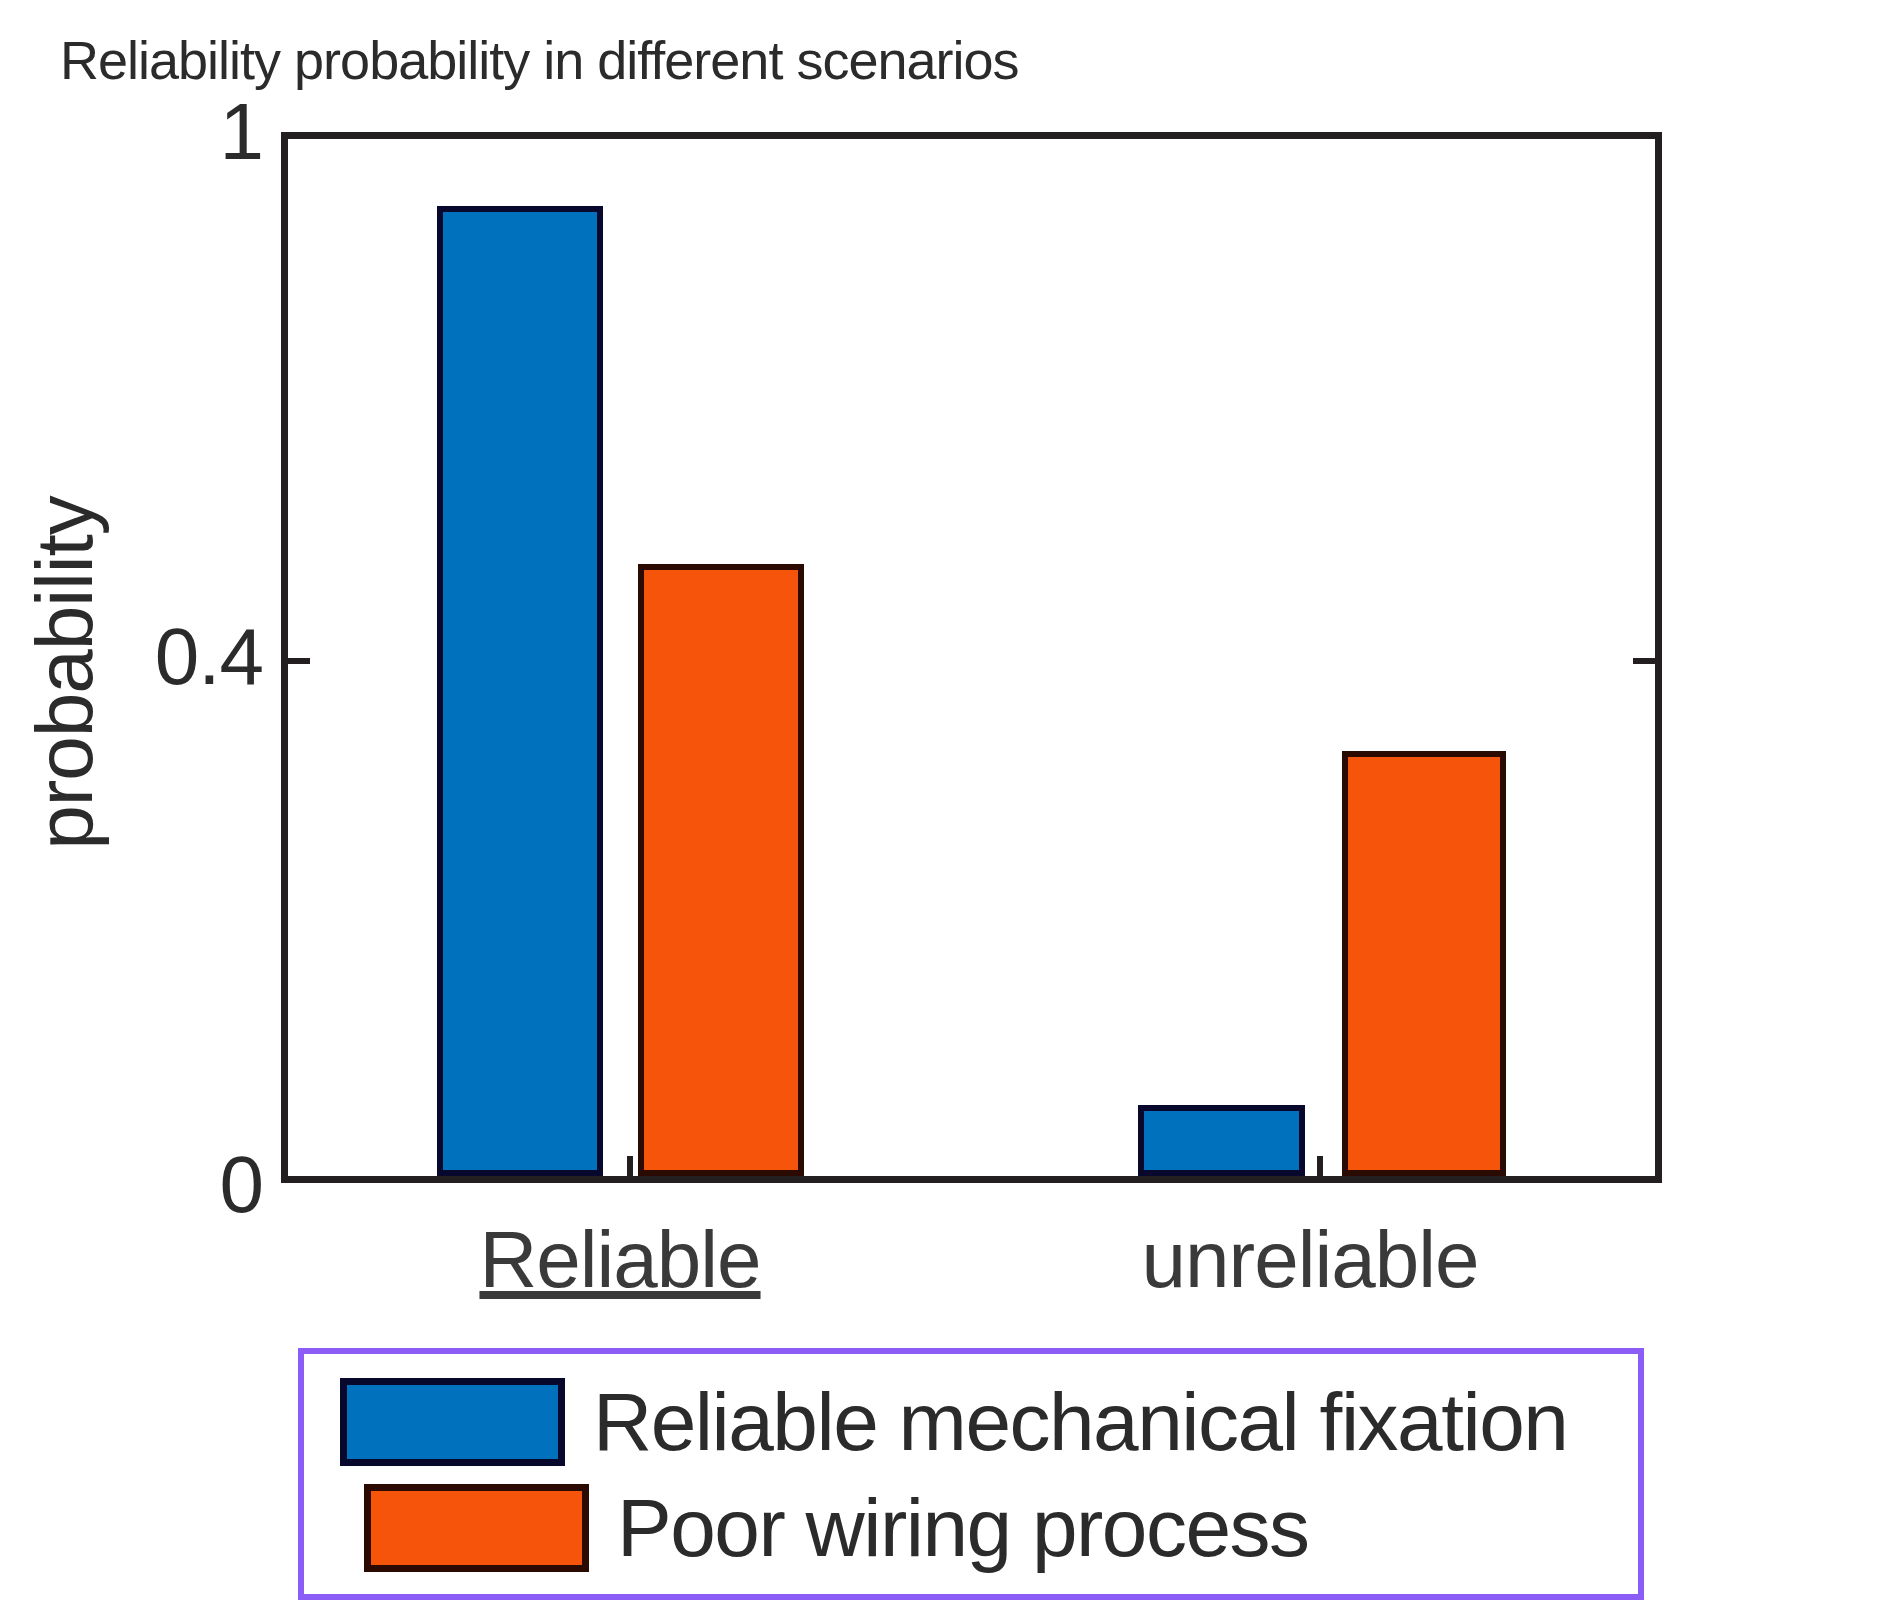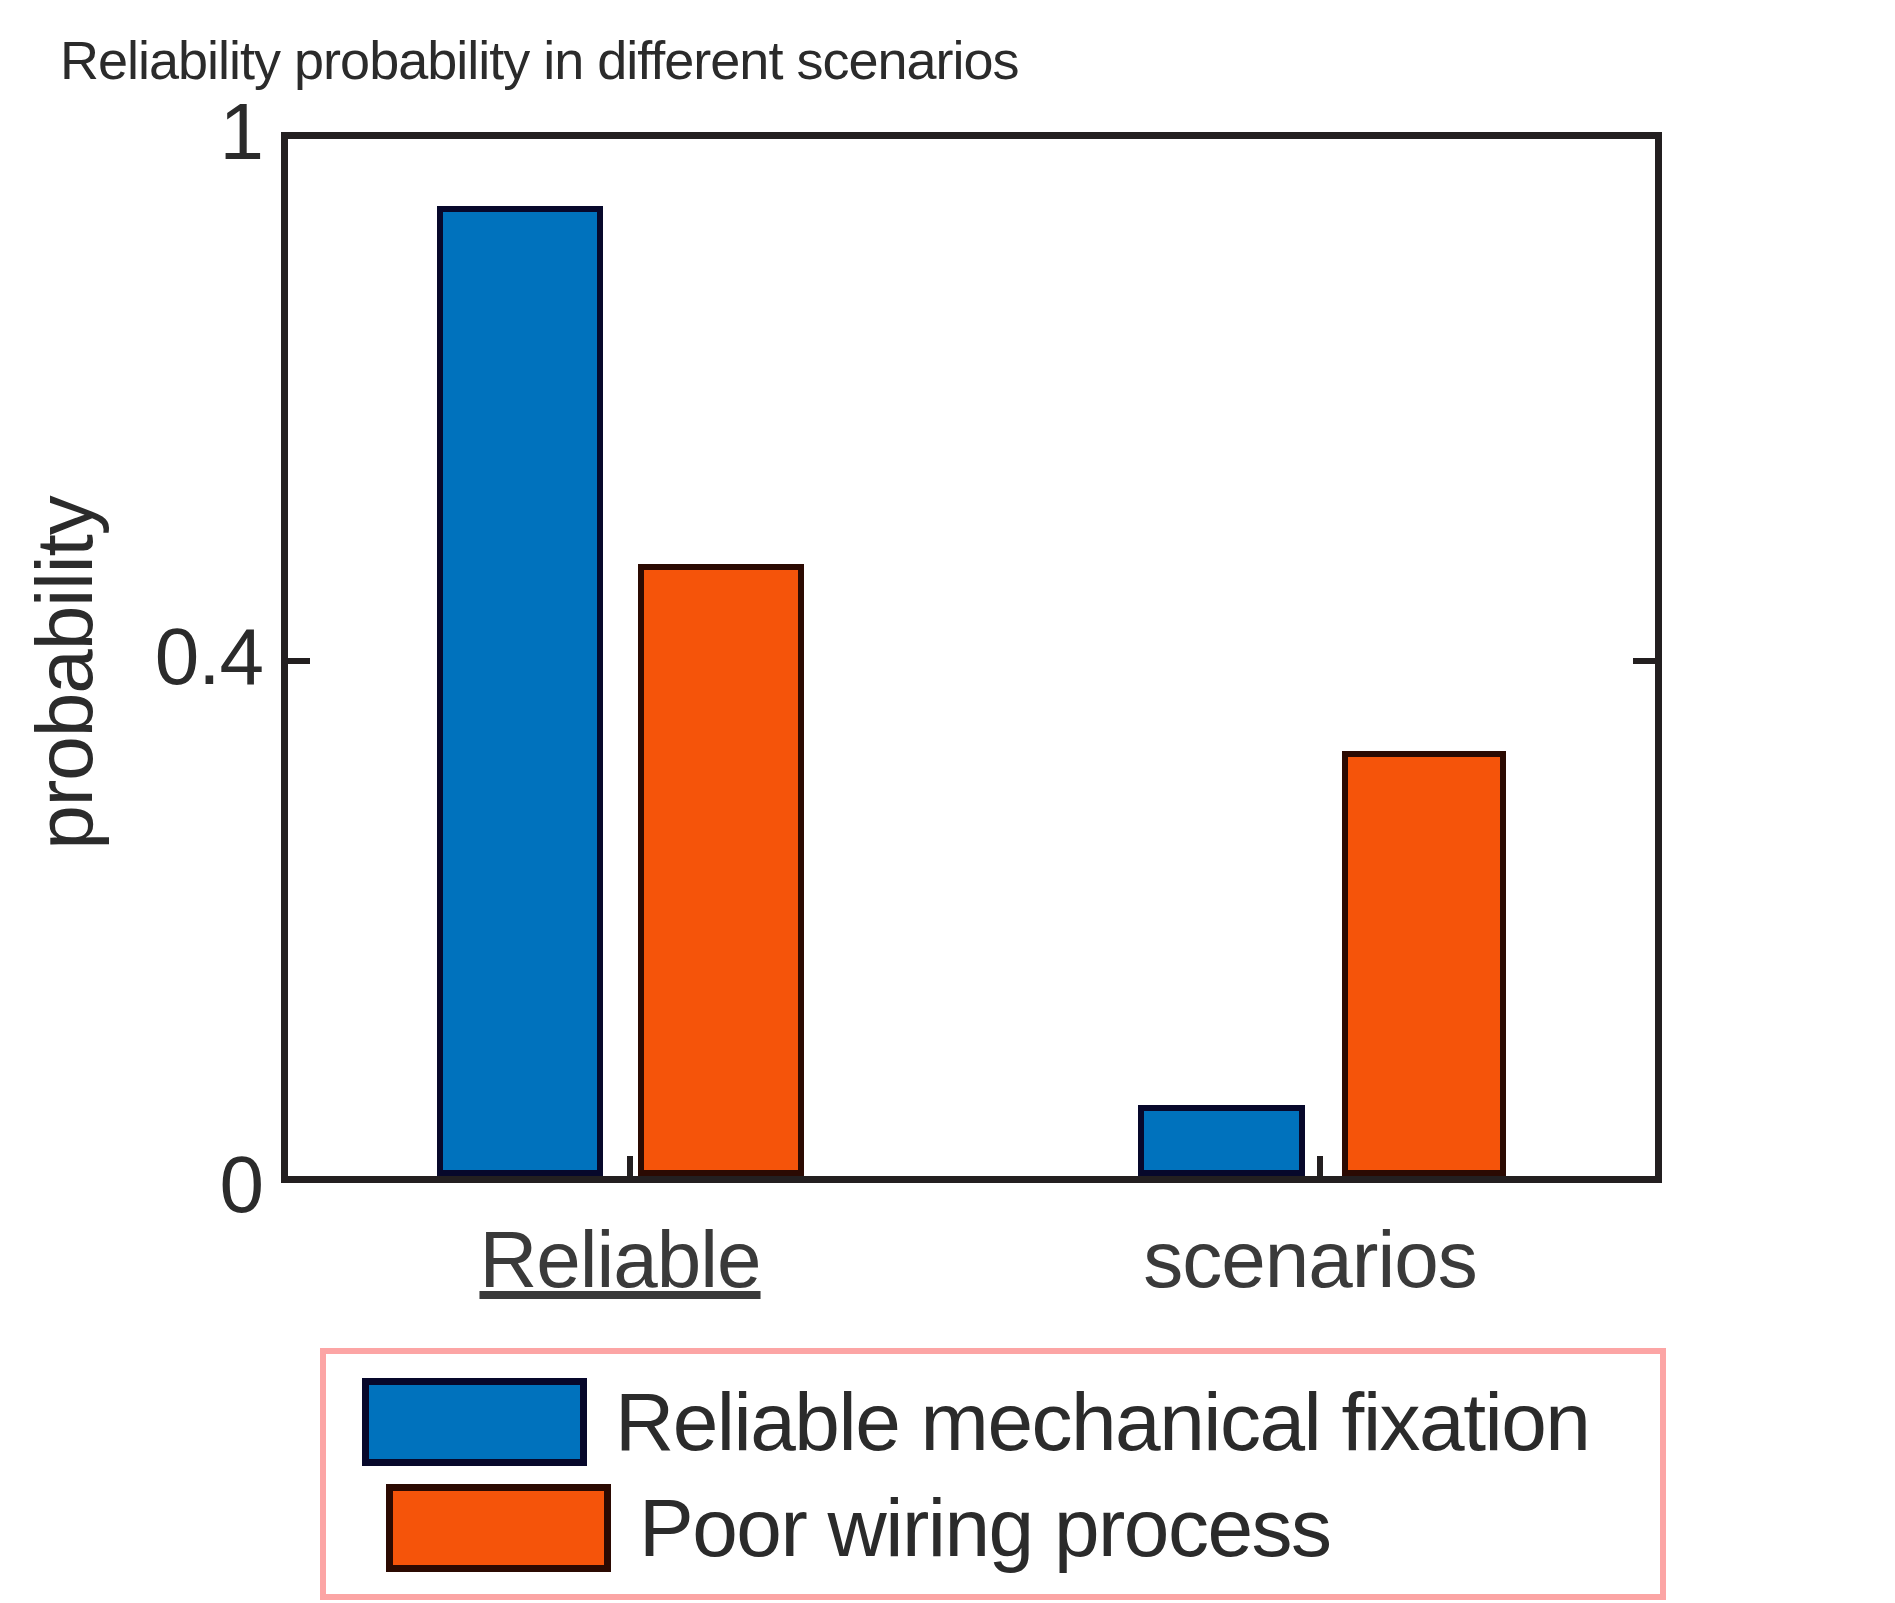--- a/index.html
+++ b/index.html
@@ -112,25 +112,25 @@
     font-size: 80px;
     line-height: 86px;
     color: #3a3a3a;
     white-space: nowrap;
     letter-spacing: -1px;
   }
 
   
   #legend {
     position: absolute;
-    left: 320px;
+    left: 298px;
     top: 1348px;
     width: 1346px;
     height: 252px;
-    border: 6px solid #fca5a5;
+    border: 6px solid #8b5cf6;
     box-sizing: border-box;
     background: #ffffff;
   }
   .legend-row {
     position: absolute;
     left: 36px;
     height: 92px;
     display: flex;
     align-items: center;
   }
@@ -176,21 +176,21 @@
 
     <div class="bar series-0" style="left: 149px; width: 166px; height: 969.595px; background: rgb(0, 114, 189);"></div>
     <div class="bar series-1" style="left: 350px; width: 166px; height: 611.83px; background: rgb(245, 84, 10);"></div>
 
     <div class="bar series-0" style="left: 850px; width: 167px; height: 70.516px; background: rgb(0, 114, 189);"></div>
     <div class="bar series-1" style="left: 1054px; width: 164px; height: 425.17px; background: rgb(245, 84, 10);"></div>
   </div>
 </div>
 
 <div class="xtick-label" style="left:370px; top:1217px; width:500px;text-decoration:underline;">Reliable</div>
-<div class="xtick-label" style="left:1060px; top:1217px; width:500px;">scenarios</div>
+<div class="xtick-label" style="left:1060px; top:1217px; width:500px;">unreliable</div>
 
 <div id="legend">
   <div class="legend-row">
     <span class="legend-swatch series-0" style="background: rgb(0, 114, 189);"></span>
     <span class="legend-text">Reliable mechanical fixation</span>
   </div>
   <div class="legend-row">
     <span class="legend-swatch series-1" style="background: rgb(245, 84, 10);"></span>
     <span class="legend-text">Poor wiring process</span>
   </div>

